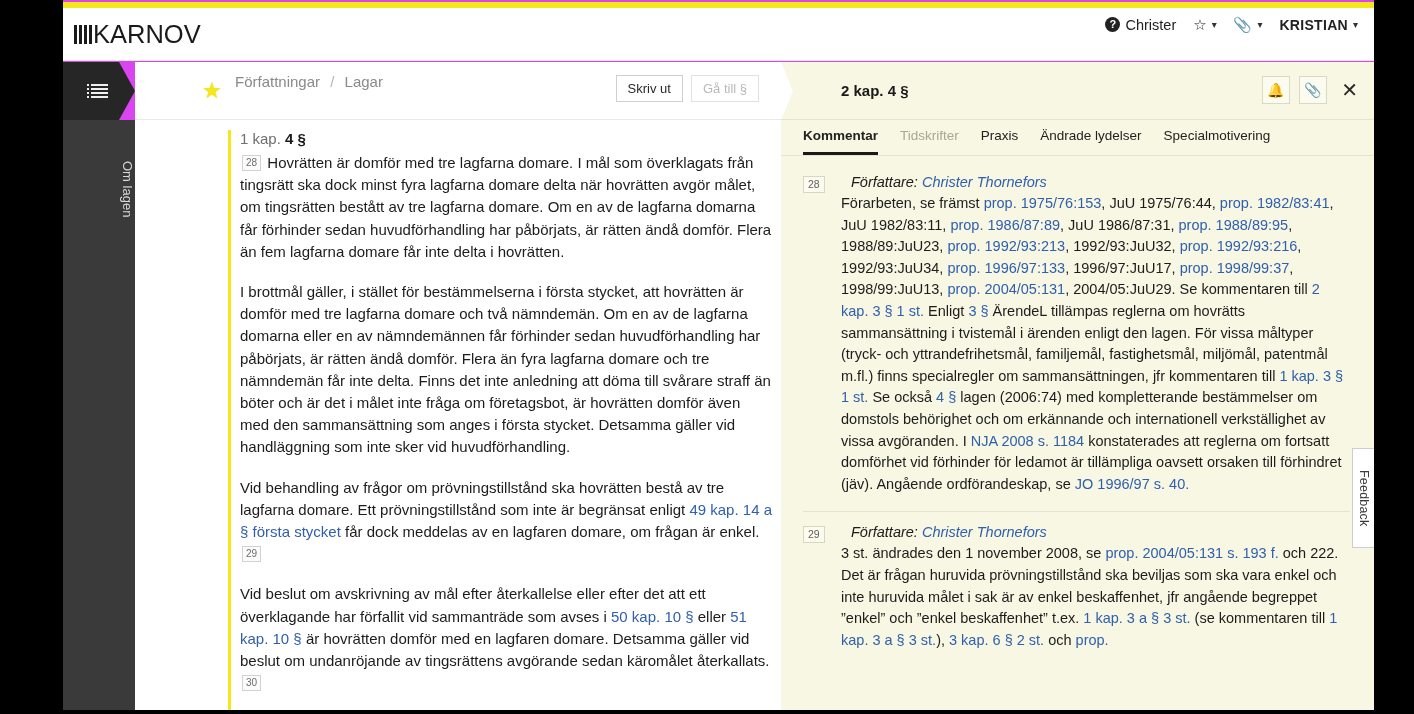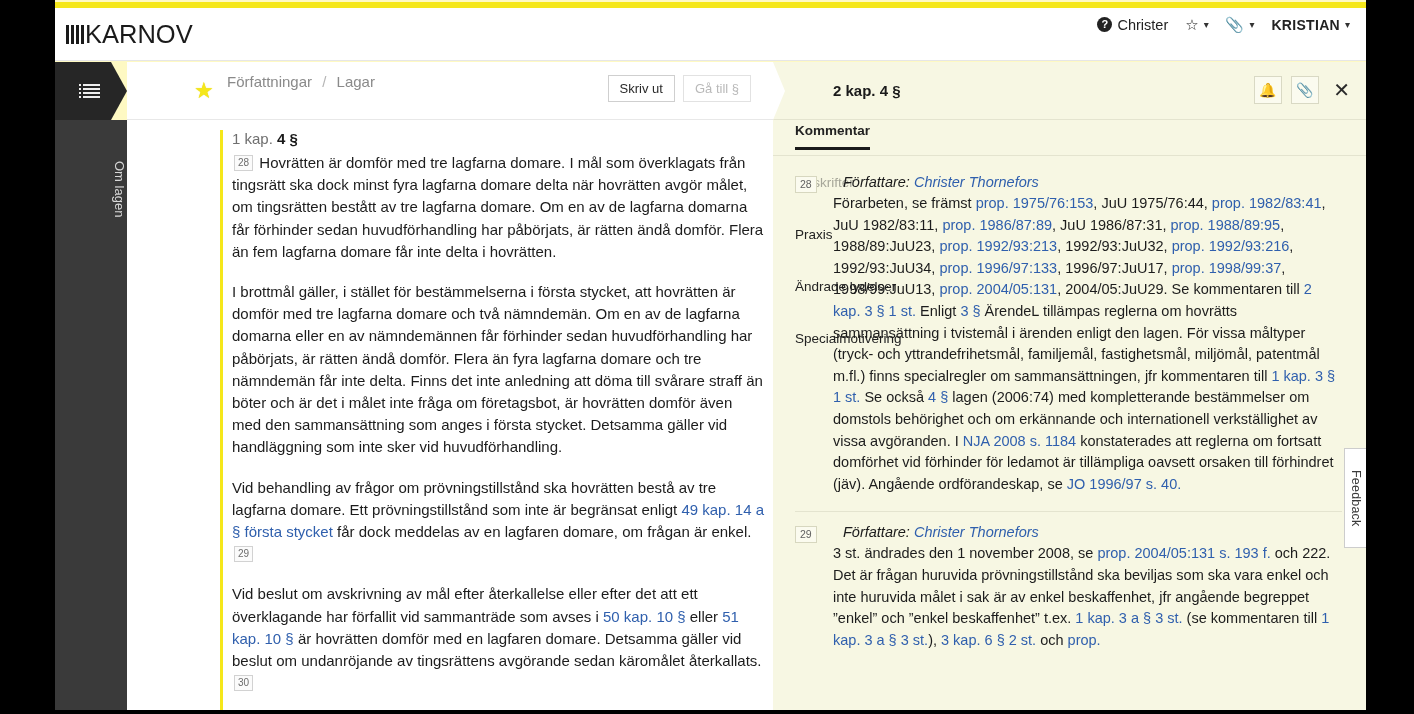--- a/index.html
+++ b/index.html
@@ -3,23 +3,23 @@
 <meta charset="utf-8">
 <style>
   * { box-sizing: border-box; margin: 0; padding: 0; }
   html, body {
     width: 1414px; height: 714px;
     background: #000;
     font-family: "Liberation Sans", sans-serif;
     overflow: hidden;
   }
   #app {
-    position: absolute; left: 55px; top: 0;
+    position: absolute; left: 63px; top: 0;
     width: 1311px; height: 710px;
-    background: #fef9c3;
+    background: #d946ef;
     overflow: hidden;
   }
   
   .top-accent {
     position: absolute; left: 0; top: 2px;
     width: 1311px; height: 6px;
     background: #f5e71a;
   }
   
   .header {
@@ -192,21 +192,21 @@
     display: flex; align-items: center; justify-content: center;
     font-size: 14px; color: #333; cursor: pointer;
   }
   .close-x {
     font-size: 20px; color: #2a2a2a; cursor: pointer; margin-left: 5px;
     line-height: 1; font-weight: 300;
   }
   .tabs {
     position: absolute; left: 0; top: 58px; width: 593px; height: 36px;
     border-bottom: 1px solid #e4e4cf;
-    display: flex; align-items: flex-start; padding-left: 22px; gap: 22px; flex-direction: column;
+    display: flex; align-items: flex-end; padding-left: 22px; gap: 22px;
   }
   .tab {
     font-size: 13.5px; color: #222; cursor: pointer; padding: 3px 0 9px 0;
     border-bottom: 3px solid transparent;
   }
   .tab.active { font-weight: bold; border-bottom-color: #1a1a1a; }
   .tab.muted { color: #a7a79a; }
 
   .rp-body {
     position: absolute; left: 0; top: 100px; width: 593px; height: 548px;

